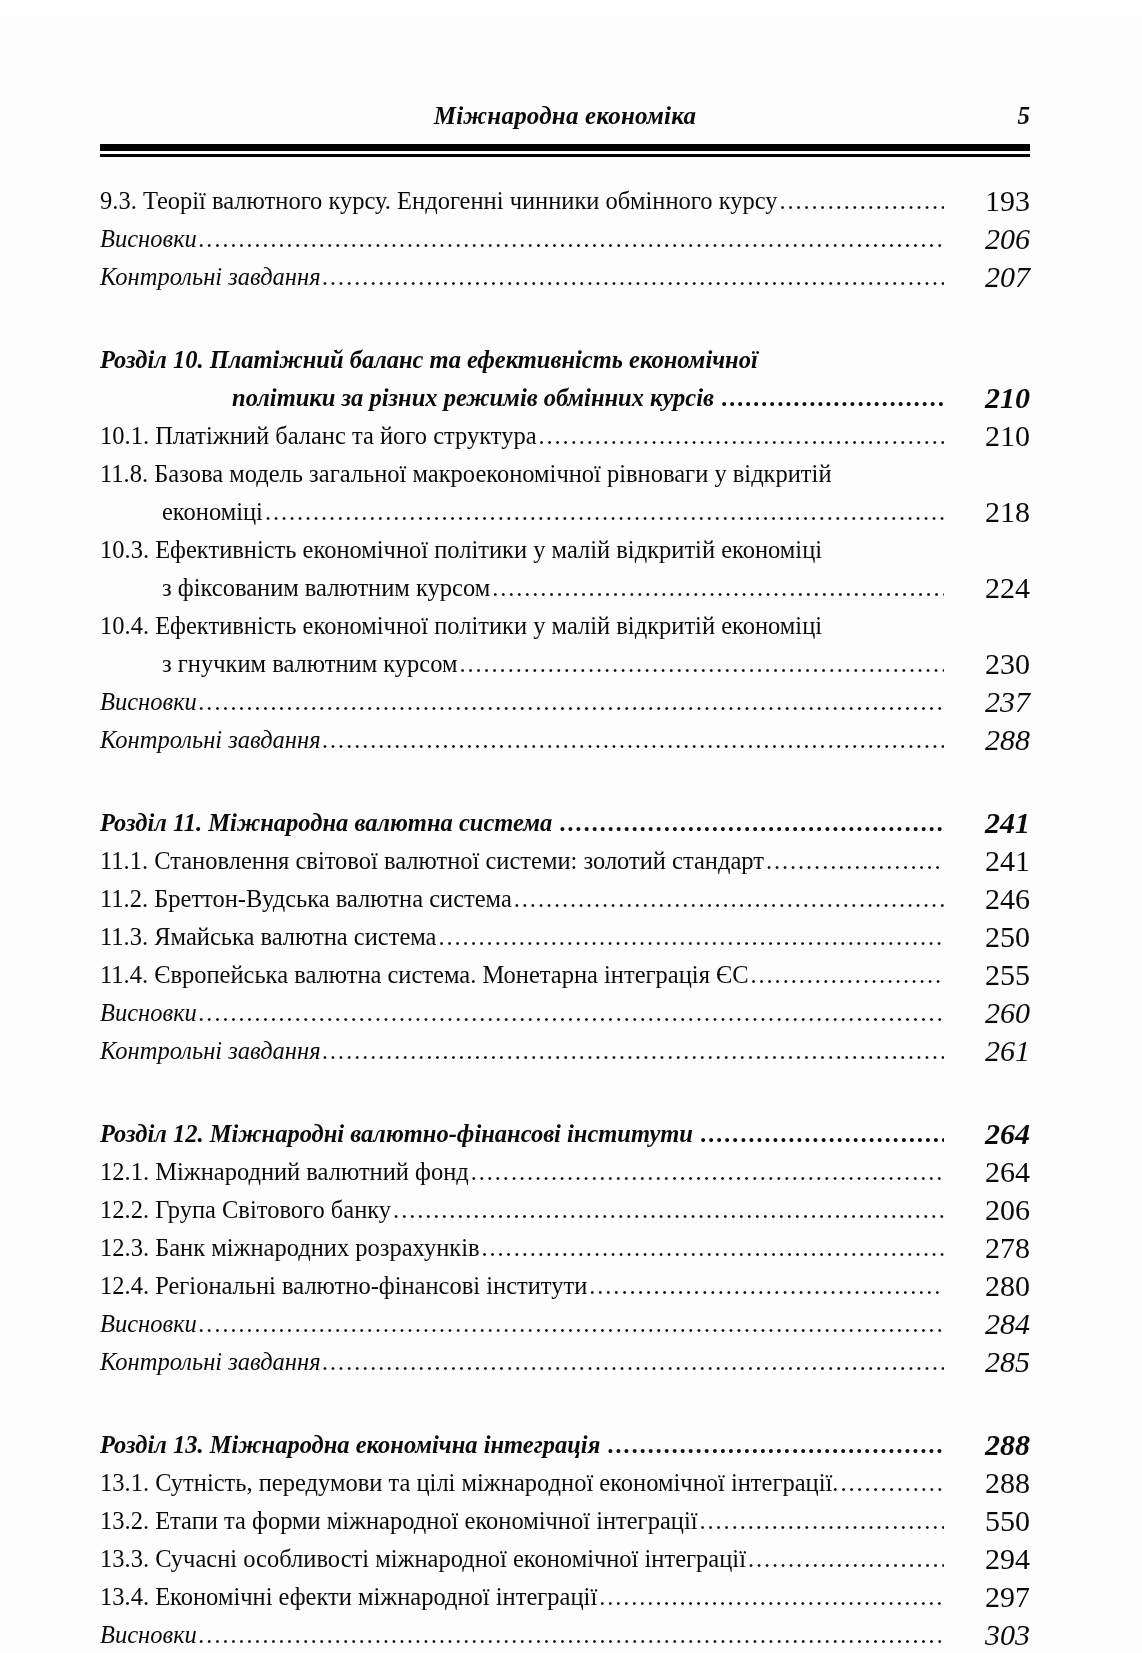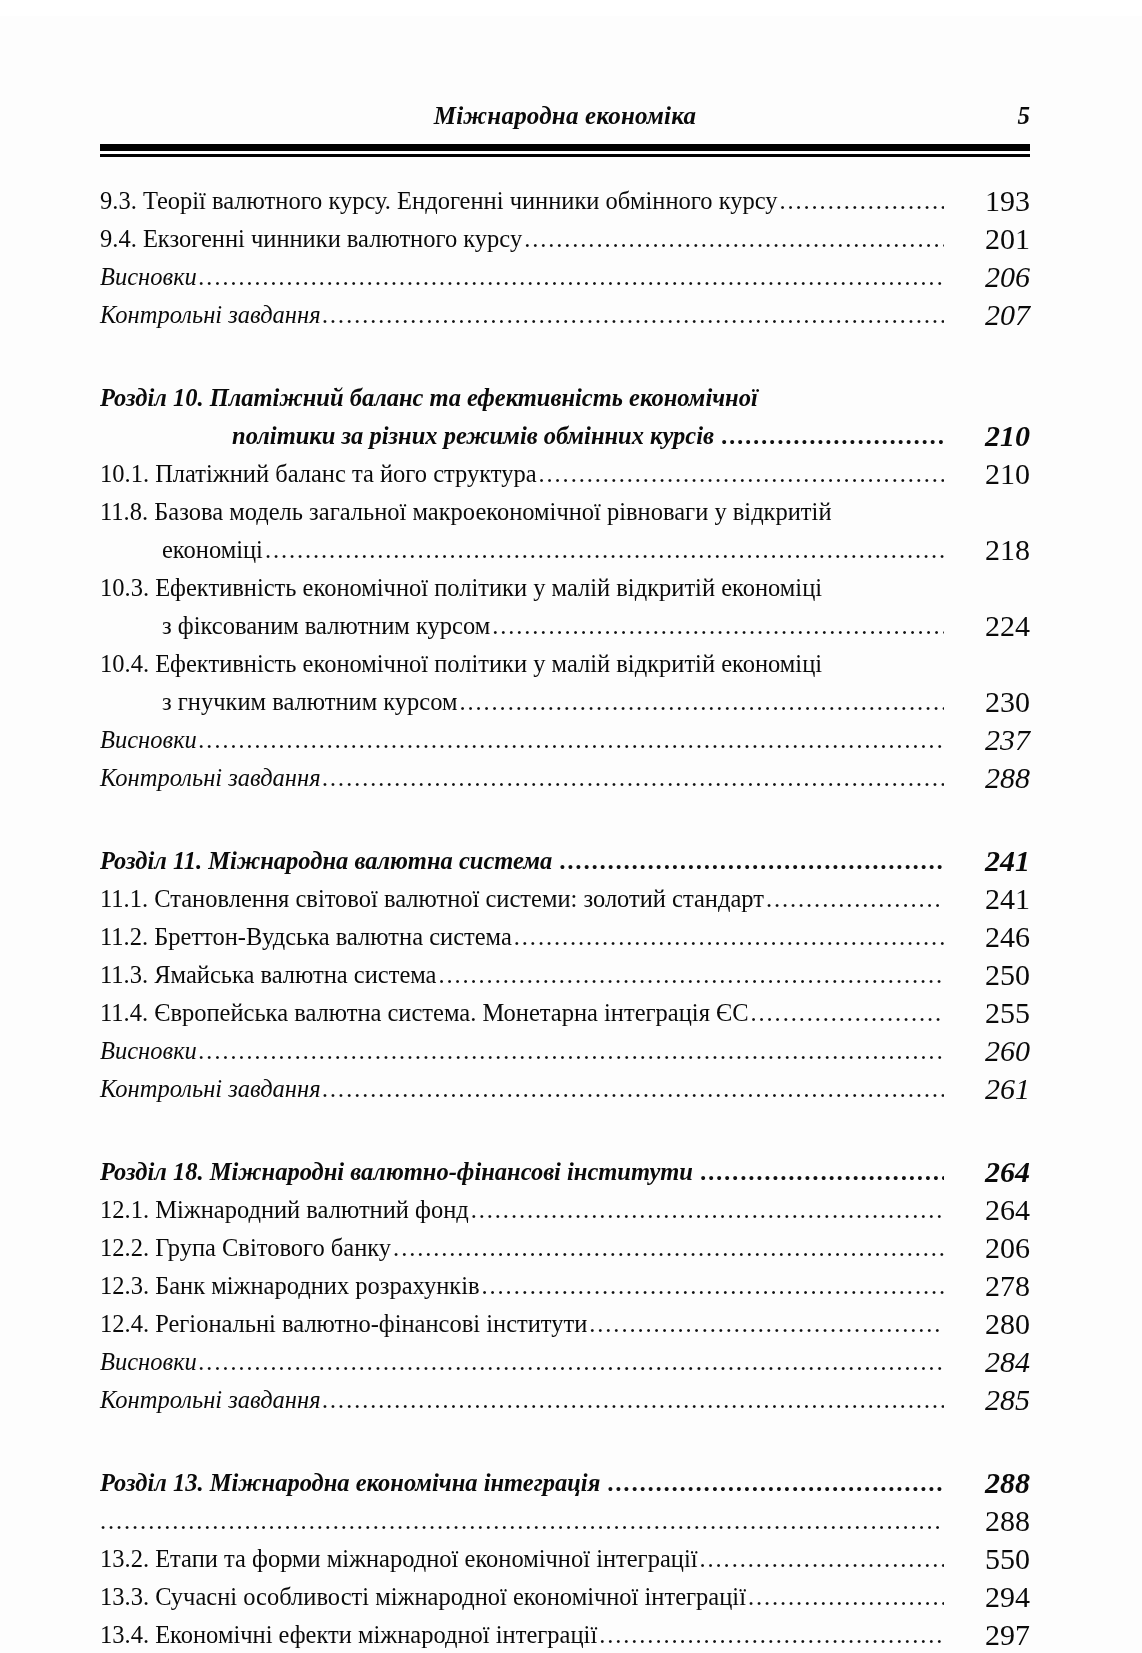--- a/index.html
+++ b/index.html
@@ -146,25 +146,20 @@
     <div class="rule-thin"></div>
   </div>
 
   <div class="toc" id="toc-root">
       <div>
         <div class="toc-row">
           <span class="label">9.3. Теорії валютного курсу. Ендогенні чинники обмінного курсу</span>
           <span class="leader"></span>
           <span class="pageno">193</span>
         </div>
-        <div class="toc-row">
-          <span class="label">9.4. Екзогенні чинники валютного курсу</span>
-          <span class="leader"></span>
-          <span class="pageno">201</span>
-        </div>
         <div class="toc-row italic-entry">
           <span class="label">Висновки</span>
           <span class="leader"></span>
           <span class="pageno">206</span>
         </div>
         <div class="toc-row italic-entry">
           <span class="label">Контрольні завдання</span>
           <span class="leader"></span>
           <span class="pageno">207</span>
         </div>
@@ -261,21 +256,21 @@
         </div>
         <div class="toc-row italic-entry">
           <span class="label">Контрольні завдання</span>
           <span class="leader"></span>
           <span class="pageno">261</span>
         </div>
       </div>
       <div class="group-gap"></div>
       <div>
         <div class="toc-row chapter">
-          <span class="label">Розділ 18. Міжнародні валютно-фінансові інститути</span>
+          <span class="label">Розділ 12. Міжнародні валютно-фінансові інститути</span>
           <span class="leader"></span>
           <span class="pageno">264</span>
         </div>
         <div class="toc-row">
           <span class="label">12.1. Міжнародний валютний фонд</span>
           <span class="leader"></span>
           <span class="pageno">264</span>
         </div>
         <div class="toc-row">
           <span class="label">12.2. Група Світового банку</span>
@@ -304,20 +299,21 @@
         </div>
       </div>
       <div class="group-gap"></div>
       <div>
         <div class="toc-row chapter">
           <span class="label">Розділ 13. Міжнародна економічна інтеграція</span>
           <span class="leader"></span>
           <span class="pageno">288</span>
         </div>
         <div class="toc-row">
+          <span class="label">13.1. Сутність, передумови та цілі міжнародної економічної інтеграції.</span>
           <span class="leader"></span>
           <span class="pageno">288</span>
         </div>
         <div class="toc-row">
           <span class="label">13.2. Етапи та форми міжнародної економічної інтеграції</span>
           <span class="leader"></span>
           <span class="pageno">550</span>
         </div>
         <div class="toc-row">
           <span class="label">13.3. Сучасні особливості міжнародної економічної інтеграції</span>

